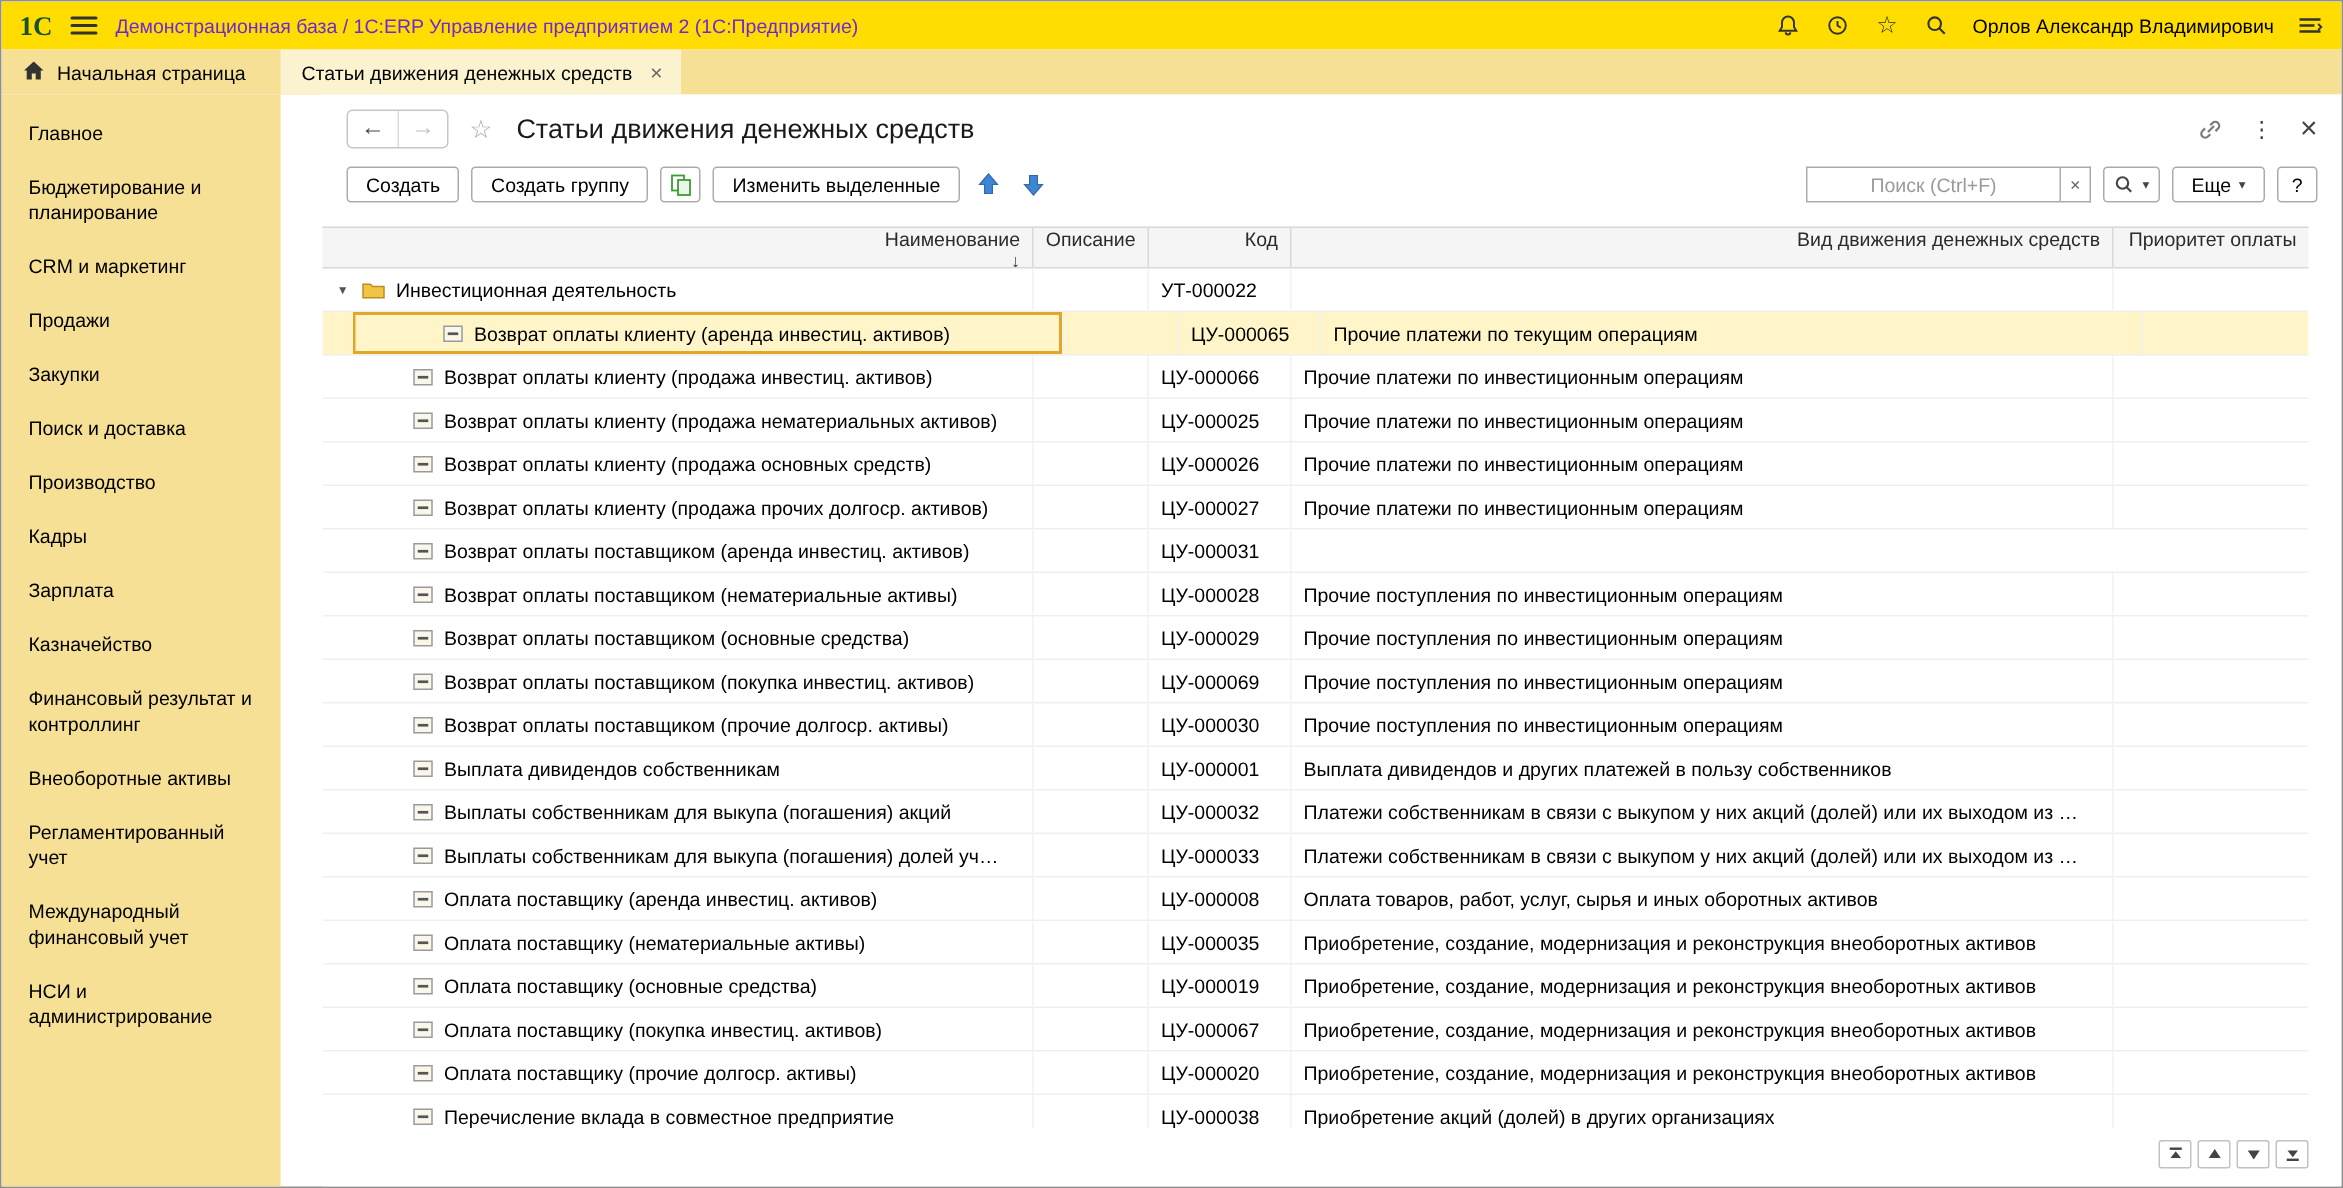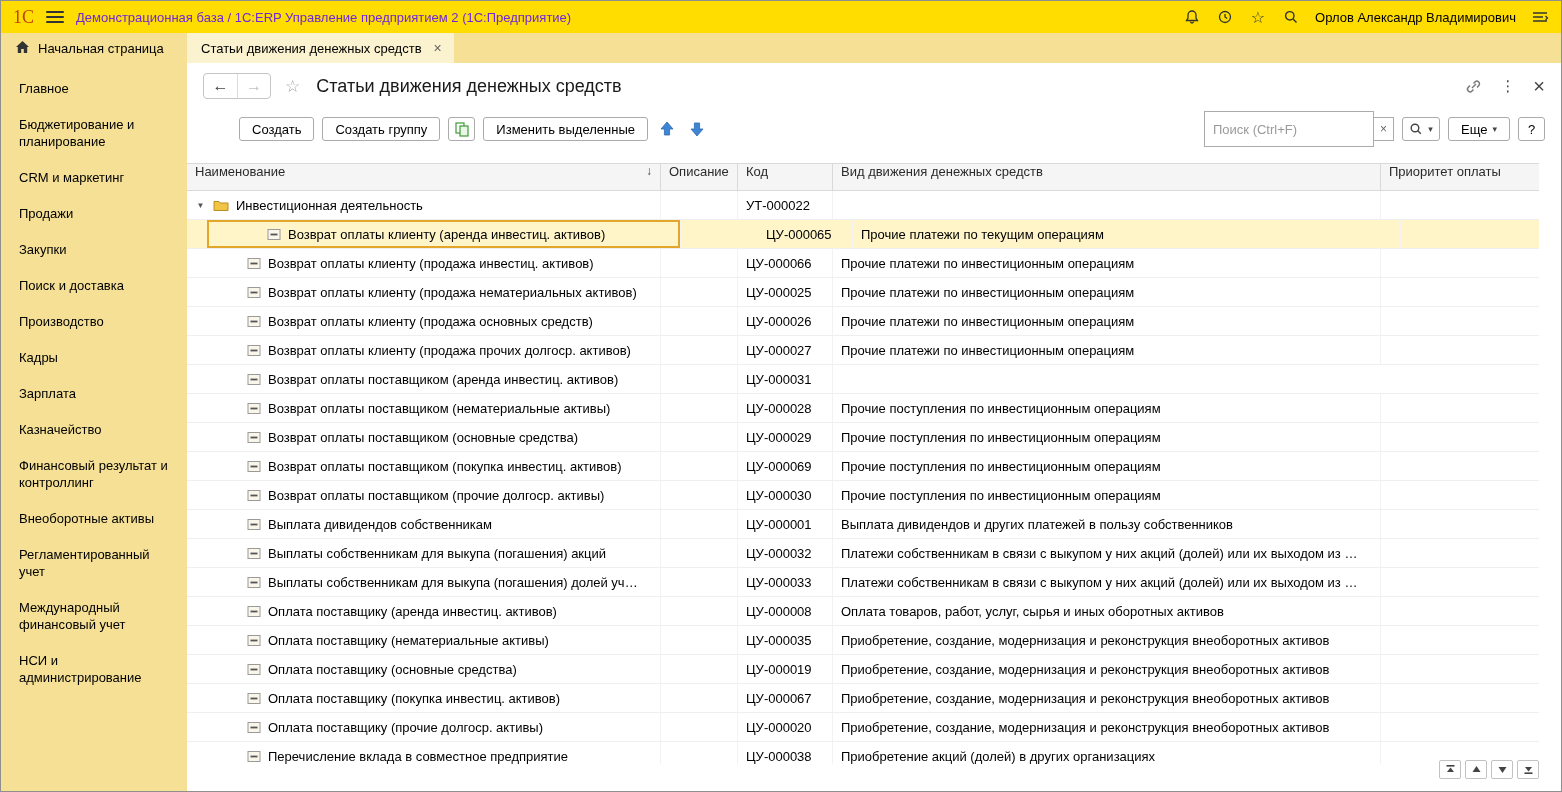--- a/index.html
+++ b/index.html
@@ -6,71 +6,71 @@
   body { margin: 0; background: #e0e0e0; }
   .app {
     width: 1562px; height: 792px; overflow: hidden; position: relative;
     display: flex; flex-direction: column;
     font-family: "Liberation Sans", sans-serif; font-size: 13px; color: #000;
     background: #fff; border: 1px solid #8f8f8f;
   }
 
   
   .topbar { height: 32px; background: #FFDD00; display: flex; align-items: center; padding: 0 12px; gap: 12px; flex: 0 0 auto; }
-  .logo { color: #c2410c; font-weight: 400; font-size: 18px; font-family: "Liberation Serif", serif; line-height: 1; }
+  .logo { color: #14532d; font-weight: 700; font-size: 18px; font-family: "Liberation Serif", serif; line-height: 1; }
   .burger { width: 18px; display: flex; flex-direction: column; gap: 3px; cursor: pointer; }
   .burger i { display: block; height: 2px; background: #333; border-radius: 1px; }
   .tb-title { font-size: 13px; color: #6d28d9; white-space: nowrap; }
   .tb-right { margin-left: auto; display: flex; align-items: center; gap: 15px; }
   .tb-ic { width: 18px; height: 18px; display: flex; align-items: center; justify-content: center; color: #333; cursor: pointer; }
   .tb-ic svg { display: block; }
   .tb-star { font-size: 16px; color: #333; }
   .user { font-size: 13px; white-space: nowrap; cursor: pointer; }
 
   
   .tabbar { height: 30px; background: #F5E096; display: flex; flex: 0 0 auto; align-items: stretch; }
   .tab-home { width: 186px; flex: 0 0 186px; display: flex; align-items: center; gap: 8px; padding-left: 14px; cursor: pointer; }
   .tab-active { background: #FBF2CF; display: flex; align-items: center; gap: 12px; padding: 0 12px 0 14px; cursor: pointer; }
   .tab-close { color: #666; font-size: 14px; cursor: pointer; line-height: 1; }
 
   
-  .main { flex: 1; display: flex; min-height: 0; }
+  .main { flex: 1; display: flex; min-height: 0; gap: 28px; }
   .sidebar { width: 186px; flex: 0 0 186px; background: #F5E096; padding-top: 8px; overflow: hidden; }
   .side-item { padding: 9px 10px 10px 18px; line-height: 17px; cursor: pointer; }
   .side-item span { display: block; max-width: 150px; }
 
   .content { flex: 1; background: #fff; position: relative; display: flex; flex-direction: column; min-width: 0; }
 
   
   .c-head { height: 46px; display: flex; align-items: center; padding: 0 16px; gap: 10px; flex: 0 0 auto; }
   .navpair { display: flex; border: 1px solid #C6C6C6; border-radius: 4px; overflow: hidden; background: #fff; }
   .navbtn { width: 33px; height: 24px; display: flex; align-items: center; justify-content: center; font-size: 16px; color: #444; cursor: pointer; }
   .navbtn.disabled { color: #BFBFBF; border-left: 1px solid #DCDCDC; cursor: default; }
   .head-star { color: #A8A8A8; font-size: 17px; margin-left: 4px; }
   .p-title { font-size: 18px; color: #1a1a1a; margin-left: 6px; white-space: nowrap; }
   .head-right { margin-left: auto; display: flex; gap: 18px; align-items: center; color: #555; }
   .head-right .hr-ic { cursor: pointer; display: flex; align-items: center; justify-content: center; }
   .dots-ic { font-size: 15px; color: #444; letter-spacing: 0; }
   .close-ic { font-size: 20px; color: #444; line-height: 1; }
 
   
-  .toolbar { display: flex; align-items: center; gap: 8px; padding: 2px 16px 16px; flex: 0 0 auto; margin-left: 36px; }
+  .toolbar { display: flex; align-items: center; gap: 8px; padding: 2px 16px 16px; flex: 0 0 auto; }
   .btn { height: 24px; padding: 0 12px; background: #fff; border: 1px solid #ABABAB; border-radius: 3px; font-size: 13px; display: inline-flex; align-items: center; cursor: pointer; white-space: nowrap; gap: 5px; }
   .icon-btn { width: 27px; justify-content: center; padding: 0; }
   .flat-ic { width: 22px; height: 22px; display: flex; align-items: center; justify-content: center; cursor: pointer; }
   .search-grp { display: flex; align-items: center; margin-left: auto; }
-  .search-grp input { width: 170px; height: 36px; border: 1px solid #ABABAB; padding: 0 8px; font-size: 13px; font-family: inherit; outline: none; }
+  .search-grp input { width: 170px; height: 24px; border: 1px solid #ABABAB; padding: 0 8px; font-size: 13px; font-family: inherit; outline: none; text-align: center; }
   .search-grp input::placeholder { color: #9a9a9a; }
   .clear-btn { width: 20px; height: 24px; border: 1px solid #ABABAB; border-left: 0; background: #fff; color: #666; display: flex; align-items: center; justify-content: center; font-size: 12px; cursor: pointer; }
   .gap8 { width: 8px; flex: 0 0 8px; }
   .caret { font-size: 9px; color: #444; }
 
   
   .thead { display: grid; grid-template-columns: 474px 77px 95px 548px 1fr; height: 28px; background: #F5F5F5; border-top: 1px solid #D9D9D9; border-bottom: 1px solid #D9D9D9; margin-right: 22px; flex: 0 0 auto; }
-  .th { display: flex; align-items: flex-start; padding: 0 8px; border-right: 1px solid #D9D9D9; color: #2b2b2b; overflow: hidden; white-space: nowrap; cursor: pointer; }
+  .th { display: flex; align-items: flex-end; padding: 0 8px; border-right: 1px solid #D9D9D9; color: #2b2b2b; overflow: hidden; white-space: nowrap; cursor: pointer; flex-direction: column; }
   .th:last-child { border-right: 0; }
   .th-name { justify-content: space-between; }
   .sort-ic { color: #444; font-size: 12px; }
 
   .tbody { height: 573px; overflow: hidden; margin-right: 22px; flex: 0 0 auto; }
   .trow { display: grid; grid-template-columns: 474px 77px 95px 548px 1fr; height: 29px; border-bottom: 1px solid #EFEFEF; cursor: pointer; }
   .cell { display: flex; align-items: center; padding: 0 8px; overflow: hidden; white-space: nowrap; border-right: 1px solid #F2F2F2; }
   .cell:last-child { border-right: 0; }
   .c-name { gap: 7px; }
   .trow.item .c-name { padding-left: 60px; }

